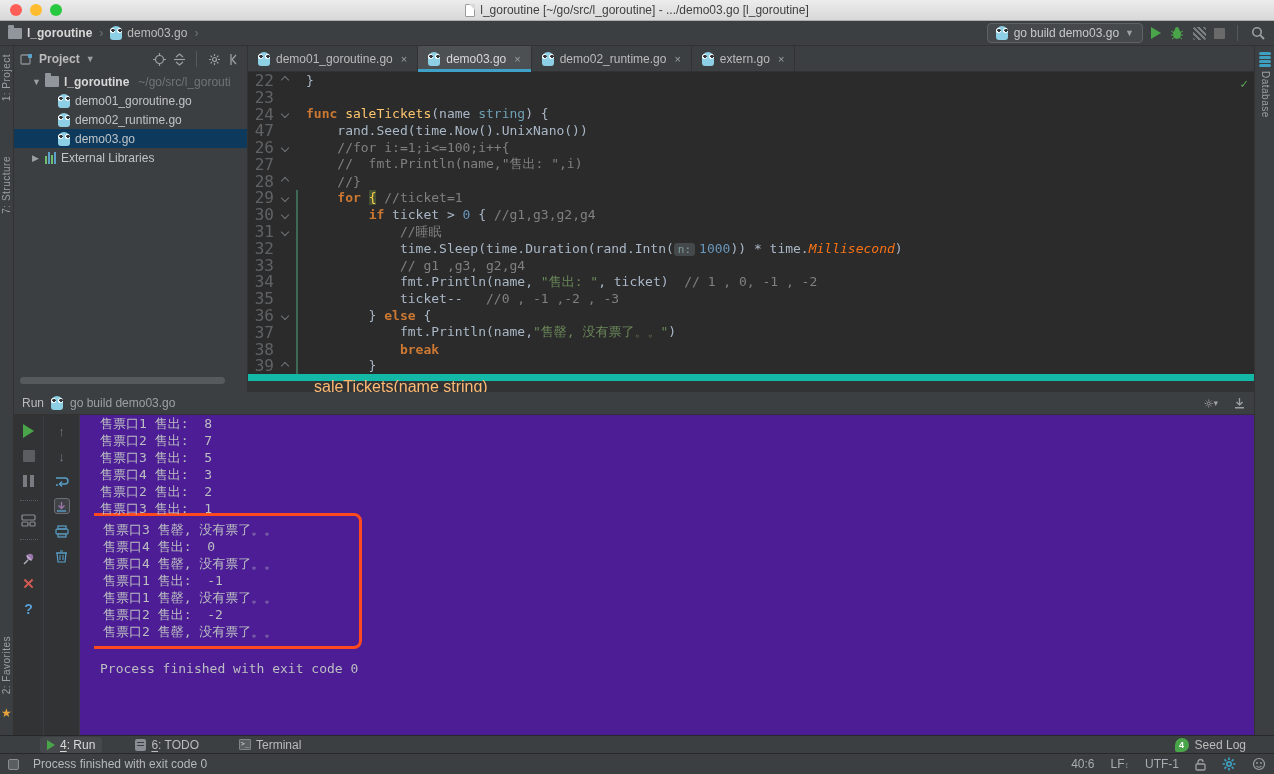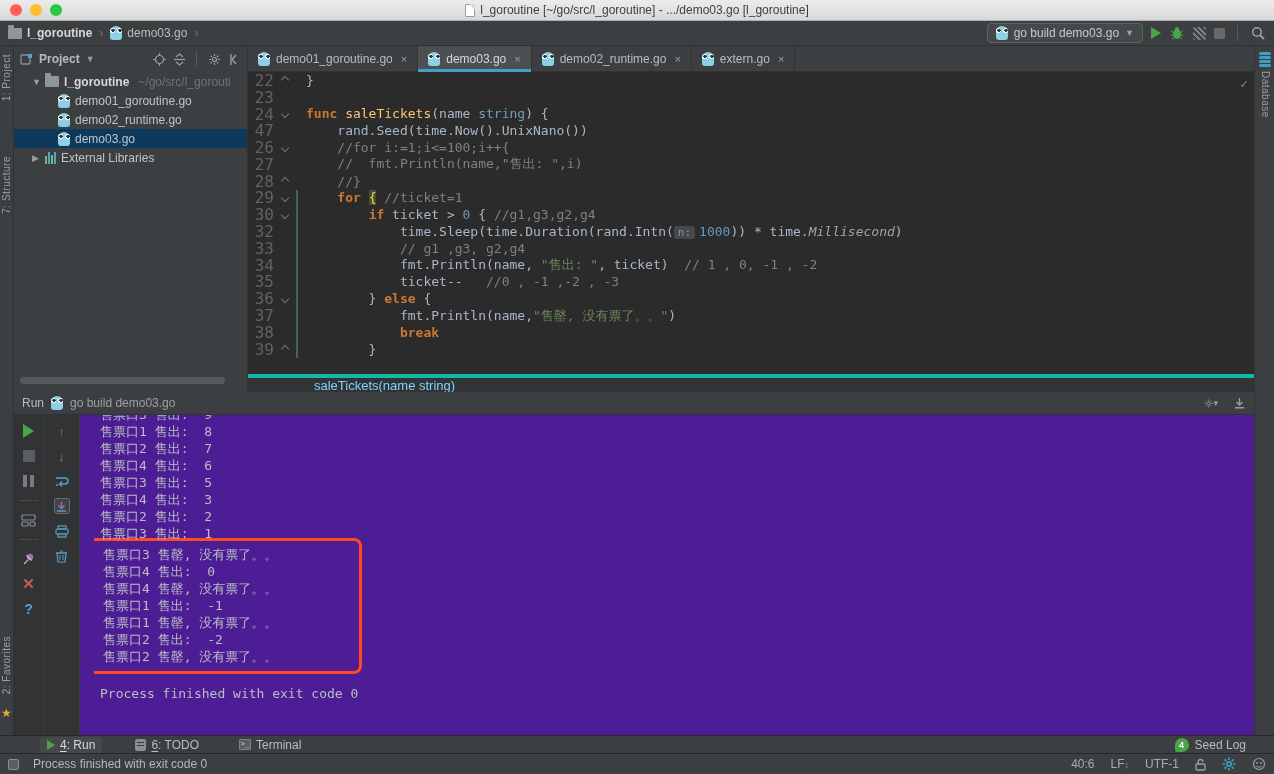--- a/index.html
+++ b/index.html
@@ -72,25 +72,25 @@
   #code { position:absolute; top:26px; left:0; right:0; bottom:18px; overflow:hidden; font-family:"DejaVu Sans Mono",monospace; font-size:13px; }
   .code-row { height:16.8px; display:flex; align-items:center; white-space:pre; }
   .ln { width:26px; text-align:right; color:#606366; font-size:16px; flex:none; }
   .foldc { width:22px; flex:none; display:flex; justify-content:center; align-items:center; }
   .chev { width:6px; height:6px; border-right:1.5px solid #707478; border-bottom:1.5px solid #707478; display:inline-block; }
   .chev.down { transform:rotate(45deg); } .chev.up { transform:rotate(-135deg); }
   .vcs { width:2px; align-self:stretch; flex:none; margin-right:8px; }
   .vcs.on { background:#3d6a55; }
   .src { white-space:pre; }
   .tp{color:#a9b7c6;} .tk{color:#cc7832;font-weight:bold;} .tf{color:#ffc66d;} .ts{color:#6a8759;}
-  .tc{color:#808080;} .tn{color:#6897bb;} .tt{color:#6fa0b5;} .tm{color:#a3a3a3;font-style:italic;}
+  .tc{color:#808080;} .tn{color:#6897bb;} .tt{color:#6fa0b5;} .tm{color:#f97316;font-style:italic;}
   .tb{color:#ffd24a;background:rgba(90,110,60,.55);}
   .th{background:#45494c;color:#7c9c9c;border-radius:3px;padding:0 4px;font-size:11px;margin-right:4px;}
   #editor-check { position:absolute; top:4px; right:6px; color:#5ba35b; font-size:13px; font-weight:bold; }
-  #context-bar { position:absolute; left:0; right:0; bottom:0; height:18px; background:#313335; border-top:4px solid #14b8a6; color:#7dd3fc; font-size:13px; display:flex; align-items:center; padding-left:66px; }
+  #context-bar { position:absolute; left:0; right:0; bottom:0; height:18px; background:#313335; border-top:7px solid #14b8a6; color:#fdba74; font-size:16px; display:flex; align-items:center; padding-left:66px; }
 
   
   #run-panel { top:392px; left:14px; width:1240px; height:343px; background:#4c1d95; }
   #run-header { height:23px; background:#3c3f41; border-bottom:1px solid #323232; display:flex; align-items:center; gap:7px; padding:0 8px; color:#bbb; }
   #run-header .right { margin-left:auto; display:flex; gap:14px; align-items:center; }
   #run-toolbars { position:absolute; top:23px; left:0; bottom:0; width:66px; display:flex; }
   .tcol { width:30px; border-right:1px solid #3a3d3f; background:#313335; display:flex; flex-direction:column; align-items:center; padding-top:8px; gap:9px; }
   .tcol2 { width:36px; }
   .dots { width:18px; border-top:1px dotted #5a5e62; margin:2px 0; }
   .ico16 { width:16px; height:16px; display:flex; align-items:center; justify-content:center; }
@@ -289,20 +289,21 @@
     <div id="code-lines">
         <div class="code-row"><span class="ln">22</span><span class="foldc"><i class="chev up"></i></span><span class="vcs"></span><span class="src"><span class="tp">}</span></span></div>
         <div class="code-row"><span class="ln">23</span><span class="foldc"></span><span class="vcs"></span><span class="src"></span></div>
         <div class="code-row"><span class="ln">24</span><span class="foldc"><i class="chev down"></i></span><span class="vcs"></span><span class="src"><span class="tk">func </span><span class="tf">saleTickets</span><span class="tp">(name </span><span class="tt">string</span><span class="tp">) {</span></span></div>
         <div class="code-row"><span class="ln">47</span><span class="foldc"></span><span class="vcs"></span><span class="src"><span class="tp">    rand.Seed(time.Now().UnixNano())</span></span></div>
         <div class="code-row"><span class="ln">26</span><span class="foldc"><i class="chev down"></i></span><span class="vcs"></span><span class="src"><span class="tc">    //for i:=1;i&lt;=100;i++{</span></span></div>
         <div class="code-row"><span class="ln">27</span><span class="foldc"></span><span class="vcs"></span><span class="src"><span class="tc">    //  fmt.Println(name,"售出: ",i)</span></span></div>
         <div class="code-row"><span class="ln">28</span><span class="foldc"><i class="chev up"></i></span><span class="vcs"></span><span class="src"><span class="tc">    //}</span></span></div>
         <div class="code-row"><span class="ln">29</span><span class="foldc"><i class="chev down"></i></span><span class="vcs on"></span><span class="src"><span class="tp">    </span><span class="tk">for</span><span class="tp"> </span><span class="tb">{</span><span class="tp"> </span><span class="tc">//ticket=1</span></span></div>
         <div class="code-row"><span class="ln">30</span><span class="foldc"><i class="chev down"></i></span><span class="vcs on"></span><span class="src"><span class="tp">        </span><span class="tk">if</span><span class="tp"> ticket &gt; </span><span class="tn">0</span><span class="tp"> { </span><span class="tc">//g1,g3,g2,g4</span></span></div>
+        <div class="code-row"><span class="ln">31</span><span class="foldc"><i class="chev down"></i></span><span class="vcs on"></span><span class="src"><span class="tp">            </span><span class="tc">//睡眠</span></span></div>
         <div class="code-row"><span class="ln">32</span><span class="foldc"></span><span class="vcs on"></span><span class="src"><span class="tp">            time.Sleep(time.Duration(rand.Intn(</span><span class="th">n:</span><span class="tn">1000</span><span class="tp">)) * time.</span><span class="tm">Millisecond</span><span class="tp">)</span></span></div>
         <div class="code-row"><span class="ln">33</span><span class="foldc"></span><span class="vcs on"></span><span class="src"><span class="tp">            </span><span class="tc">// g1 ,g3, g2,g4</span></span></div>
         <div class="code-row"><span class="ln">34</span><span class="foldc"></span><span class="vcs on"></span><span class="src"><span class="tp">            fmt.Println(name, </span><span class="ts">"售出: "</span><span class="tp">, ticket)  </span><span class="tc">// 1 , 0, -1 , -2</span></span></div>
         <div class="code-row"><span class="ln">35</span><span class="foldc"></span><span class="vcs on"></span><span class="src"><span class="tp">            ticket--   </span><span class="tc">//0 , -1 ,-2 , -3</span></span></div>
         <div class="code-row"><span class="ln">36</span><span class="foldc"><i class="chev down"></i></span><span class="vcs on"></span><span class="src"><span class="tp">        } </span><span class="tk">else</span><span class="tp"> {</span></span></div>
         <div class="code-row"><span class="ln">37</span><span class="foldc"></span><span class="vcs on"></span><span class="src"><span class="tp">            fmt.Println(name,</span><span class="ts">"售罄, 没有票了。。"</span><span class="tp">)</span></span></div>
         <div class="code-row"><span class="ln">38</span><span class="foldc"></span><span class="vcs on"></span><span class="src"><span class="tp">            </span><span class="tk">break</span></span></div>
         <div class="code-row"><span class="ln">39</span><span class="foldc"><i class="chev up"></i></span><span class="vcs on"></span><span class="src"><span class="tp">        }</span></span></div>
       </div>
     <div id="editor-check">✓</div>
@@ -394,24 +395,22 @@
           <svg width="13" height="14" viewBox="0 0 13 14">
             <path d="M2 4h9l-1 9H3L2 4z" fill="none" stroke="#5aa0c8" stroke-width="1.2"></path>
             <path d="M1 4h11M5 2h3" stroke="#5aa0c8" stroke-width="1.2"></path>
             <path d="M5 6v5M8 6v5" stroke="#5aa0c8" stroke-width="1"></path>
           </svg>
         </span>
     </div>
   </div>
 
   <div id="console">
-      <div class="cline partial">售票口3 售出:  9</div>
       <div class="cline">售票口1 售出:  8</div>
       <div class="cline">售票口2 售出:  7</div>
-      <div class="cline">售票口4 售出:  6</div>
       <div class="cline">售票口3 售出:  5</div>
       <div class="cline">售票口4 售出:  3</div>
       <div class="cline">售票口2 售出:  2</div>
       <div class="cline">售票口3 售出:  1</div>
       <div id="error-box" style="border-color: rgb(255, 74, 31);">
         <div class="cline">售票口3 售罄, 没有票了。。</div>
         <div class="cline">售票口4 售出:  0</div>
         <div class="cline">售票口4 售罄, 没有票了。。</div>
         <div class="cline">售票口1 售出:  -1</div>
         <div class="cline">售票口1 售罄, 没有票了。。</div>

